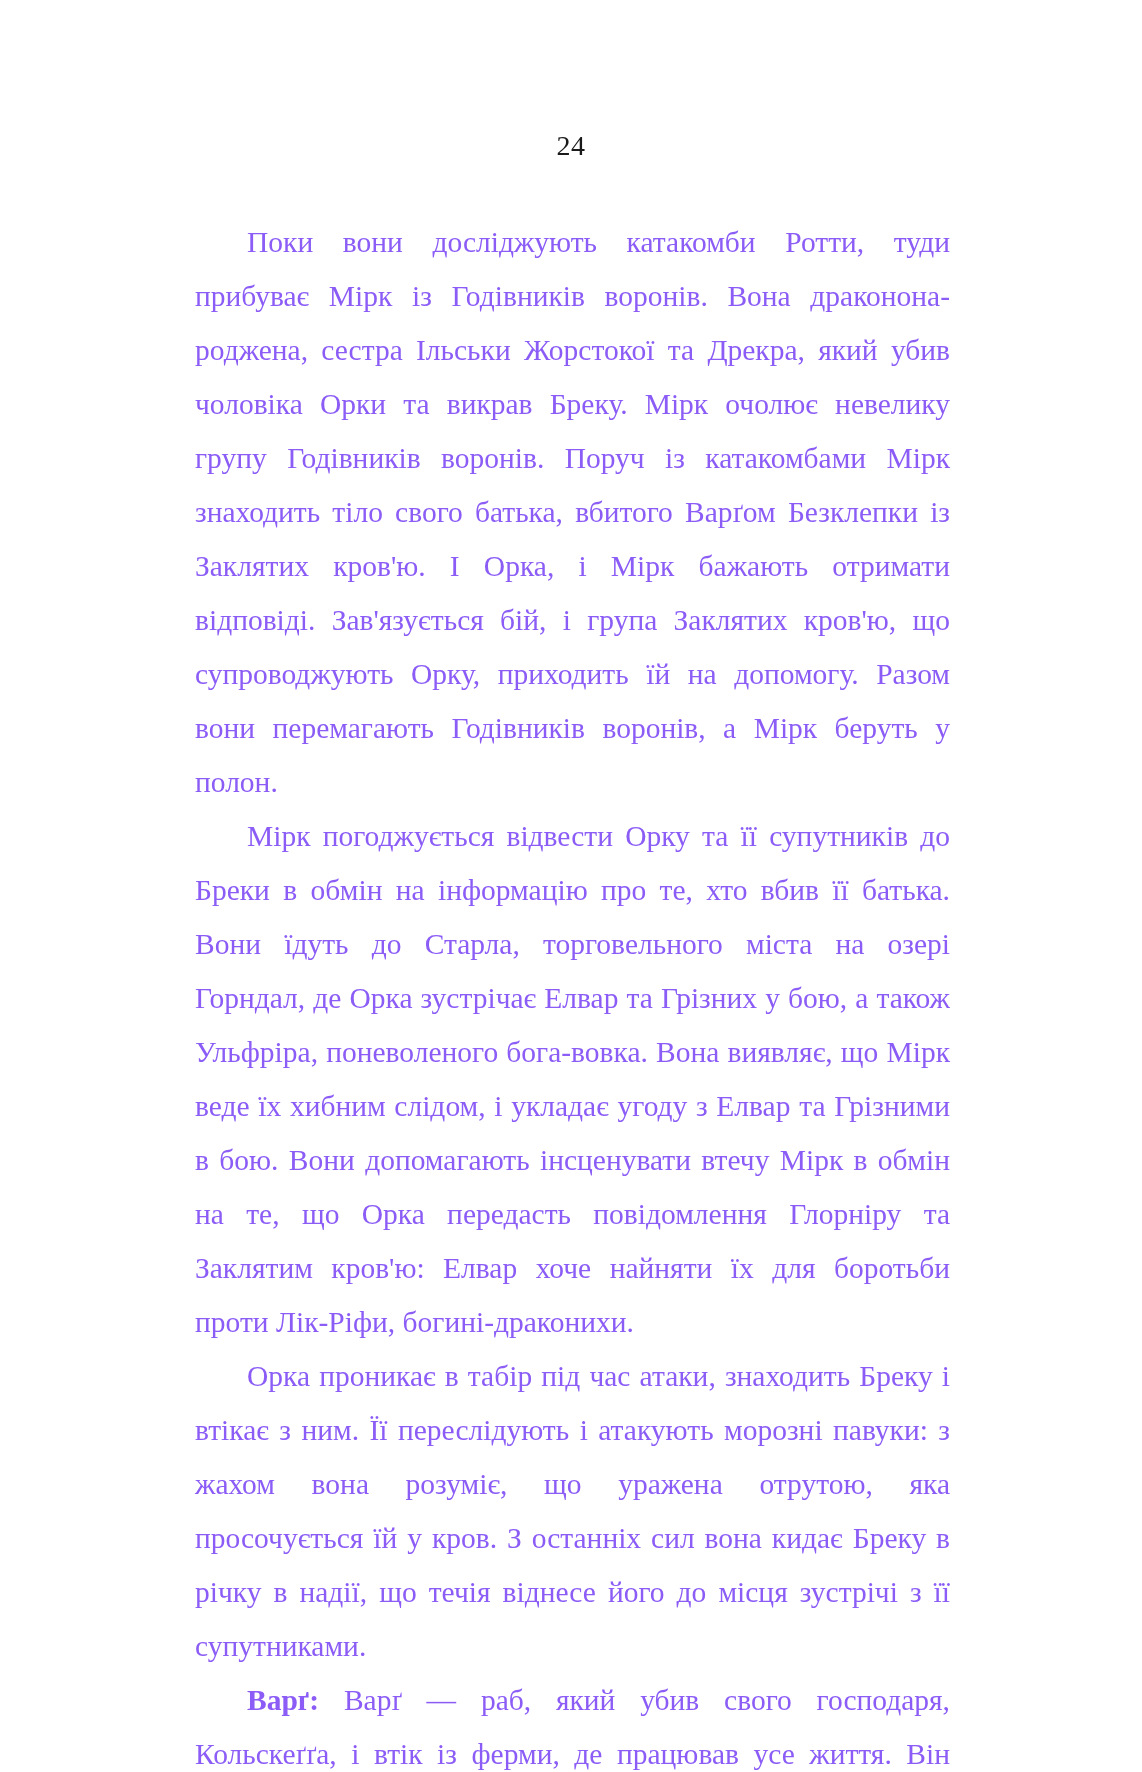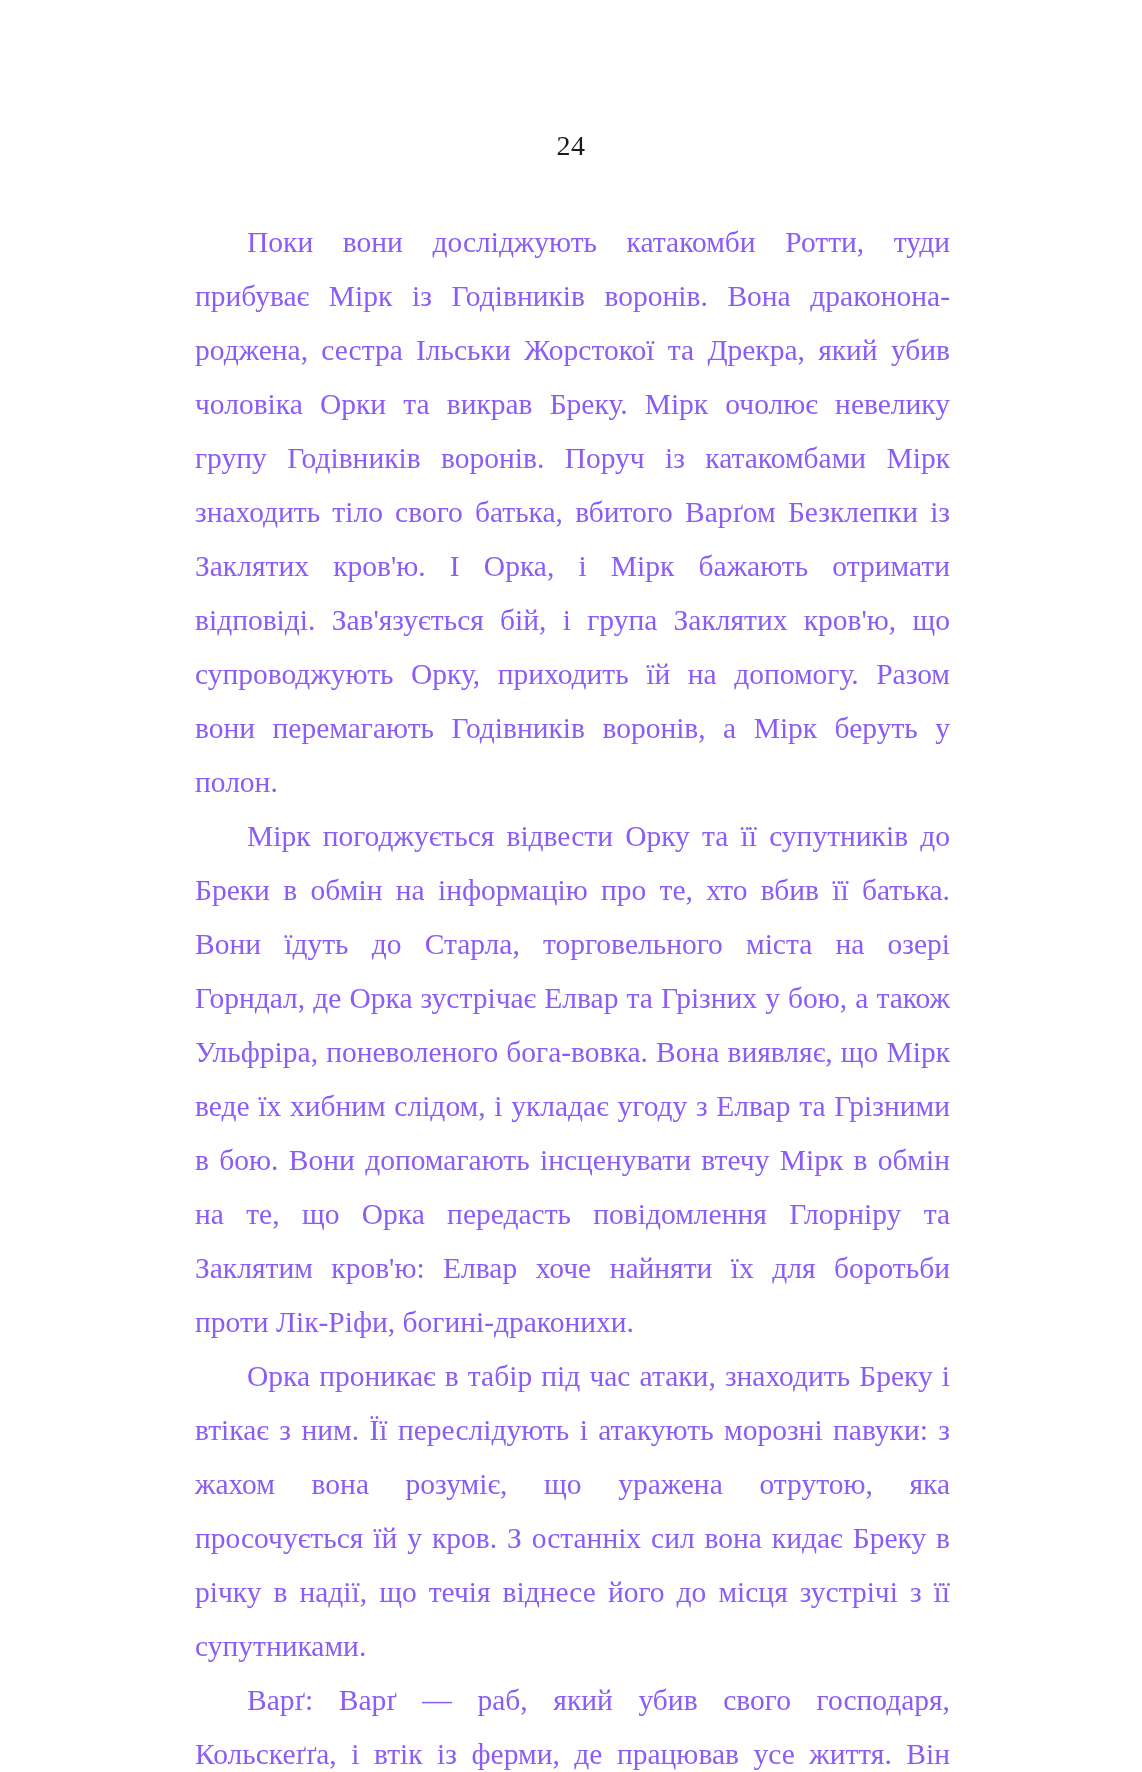--- a/index.html
+++ b/index.html
@@ -43,21 +43,21 @@
     text-indent: 52px;
     font-size: 29.5px;
     line-height: 54px;
     text-align: justify;
     text-justify: inter-word;
     color: #8b5cf6;
     hyphens: manual;
     -webkit-hyphens: manual;
   }
   .lead-term {
-    font-weight: normal;
+    font-weight: bold;
   }
 </style>
 </head>
 <body>
 
 <div class="page">
 
   <div class="page-number">24</div>
 
   <div class="body-text">

